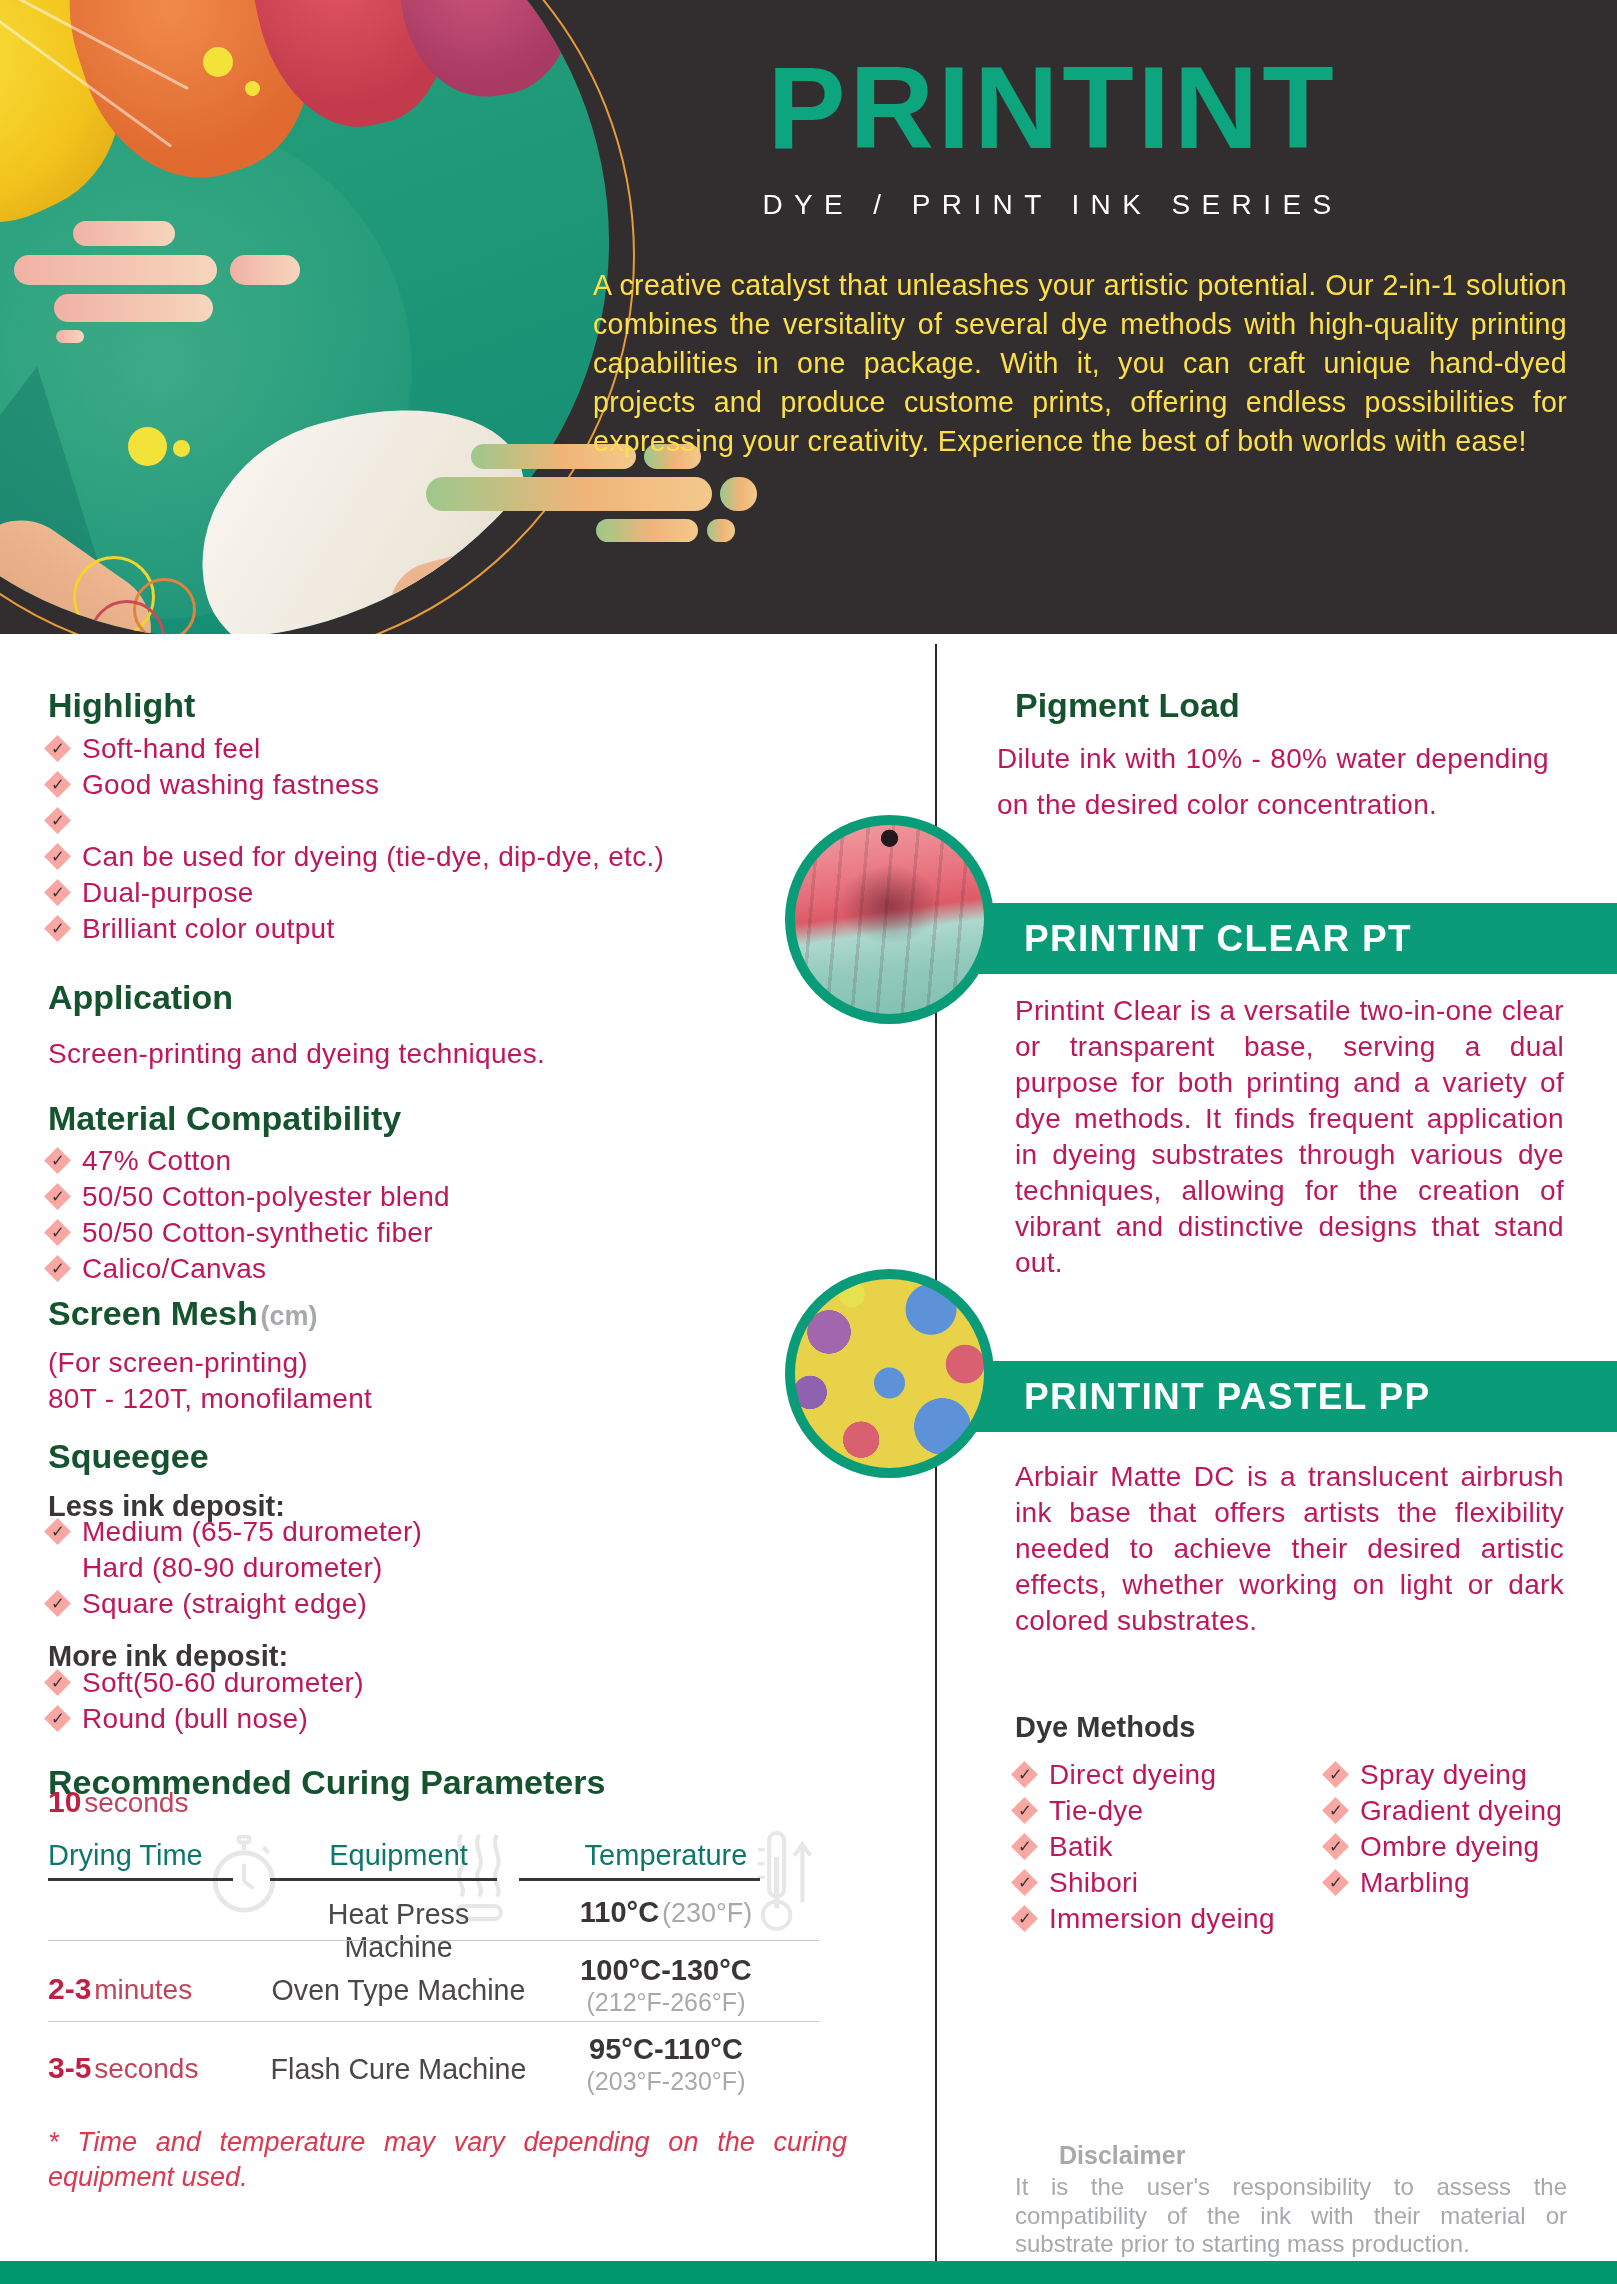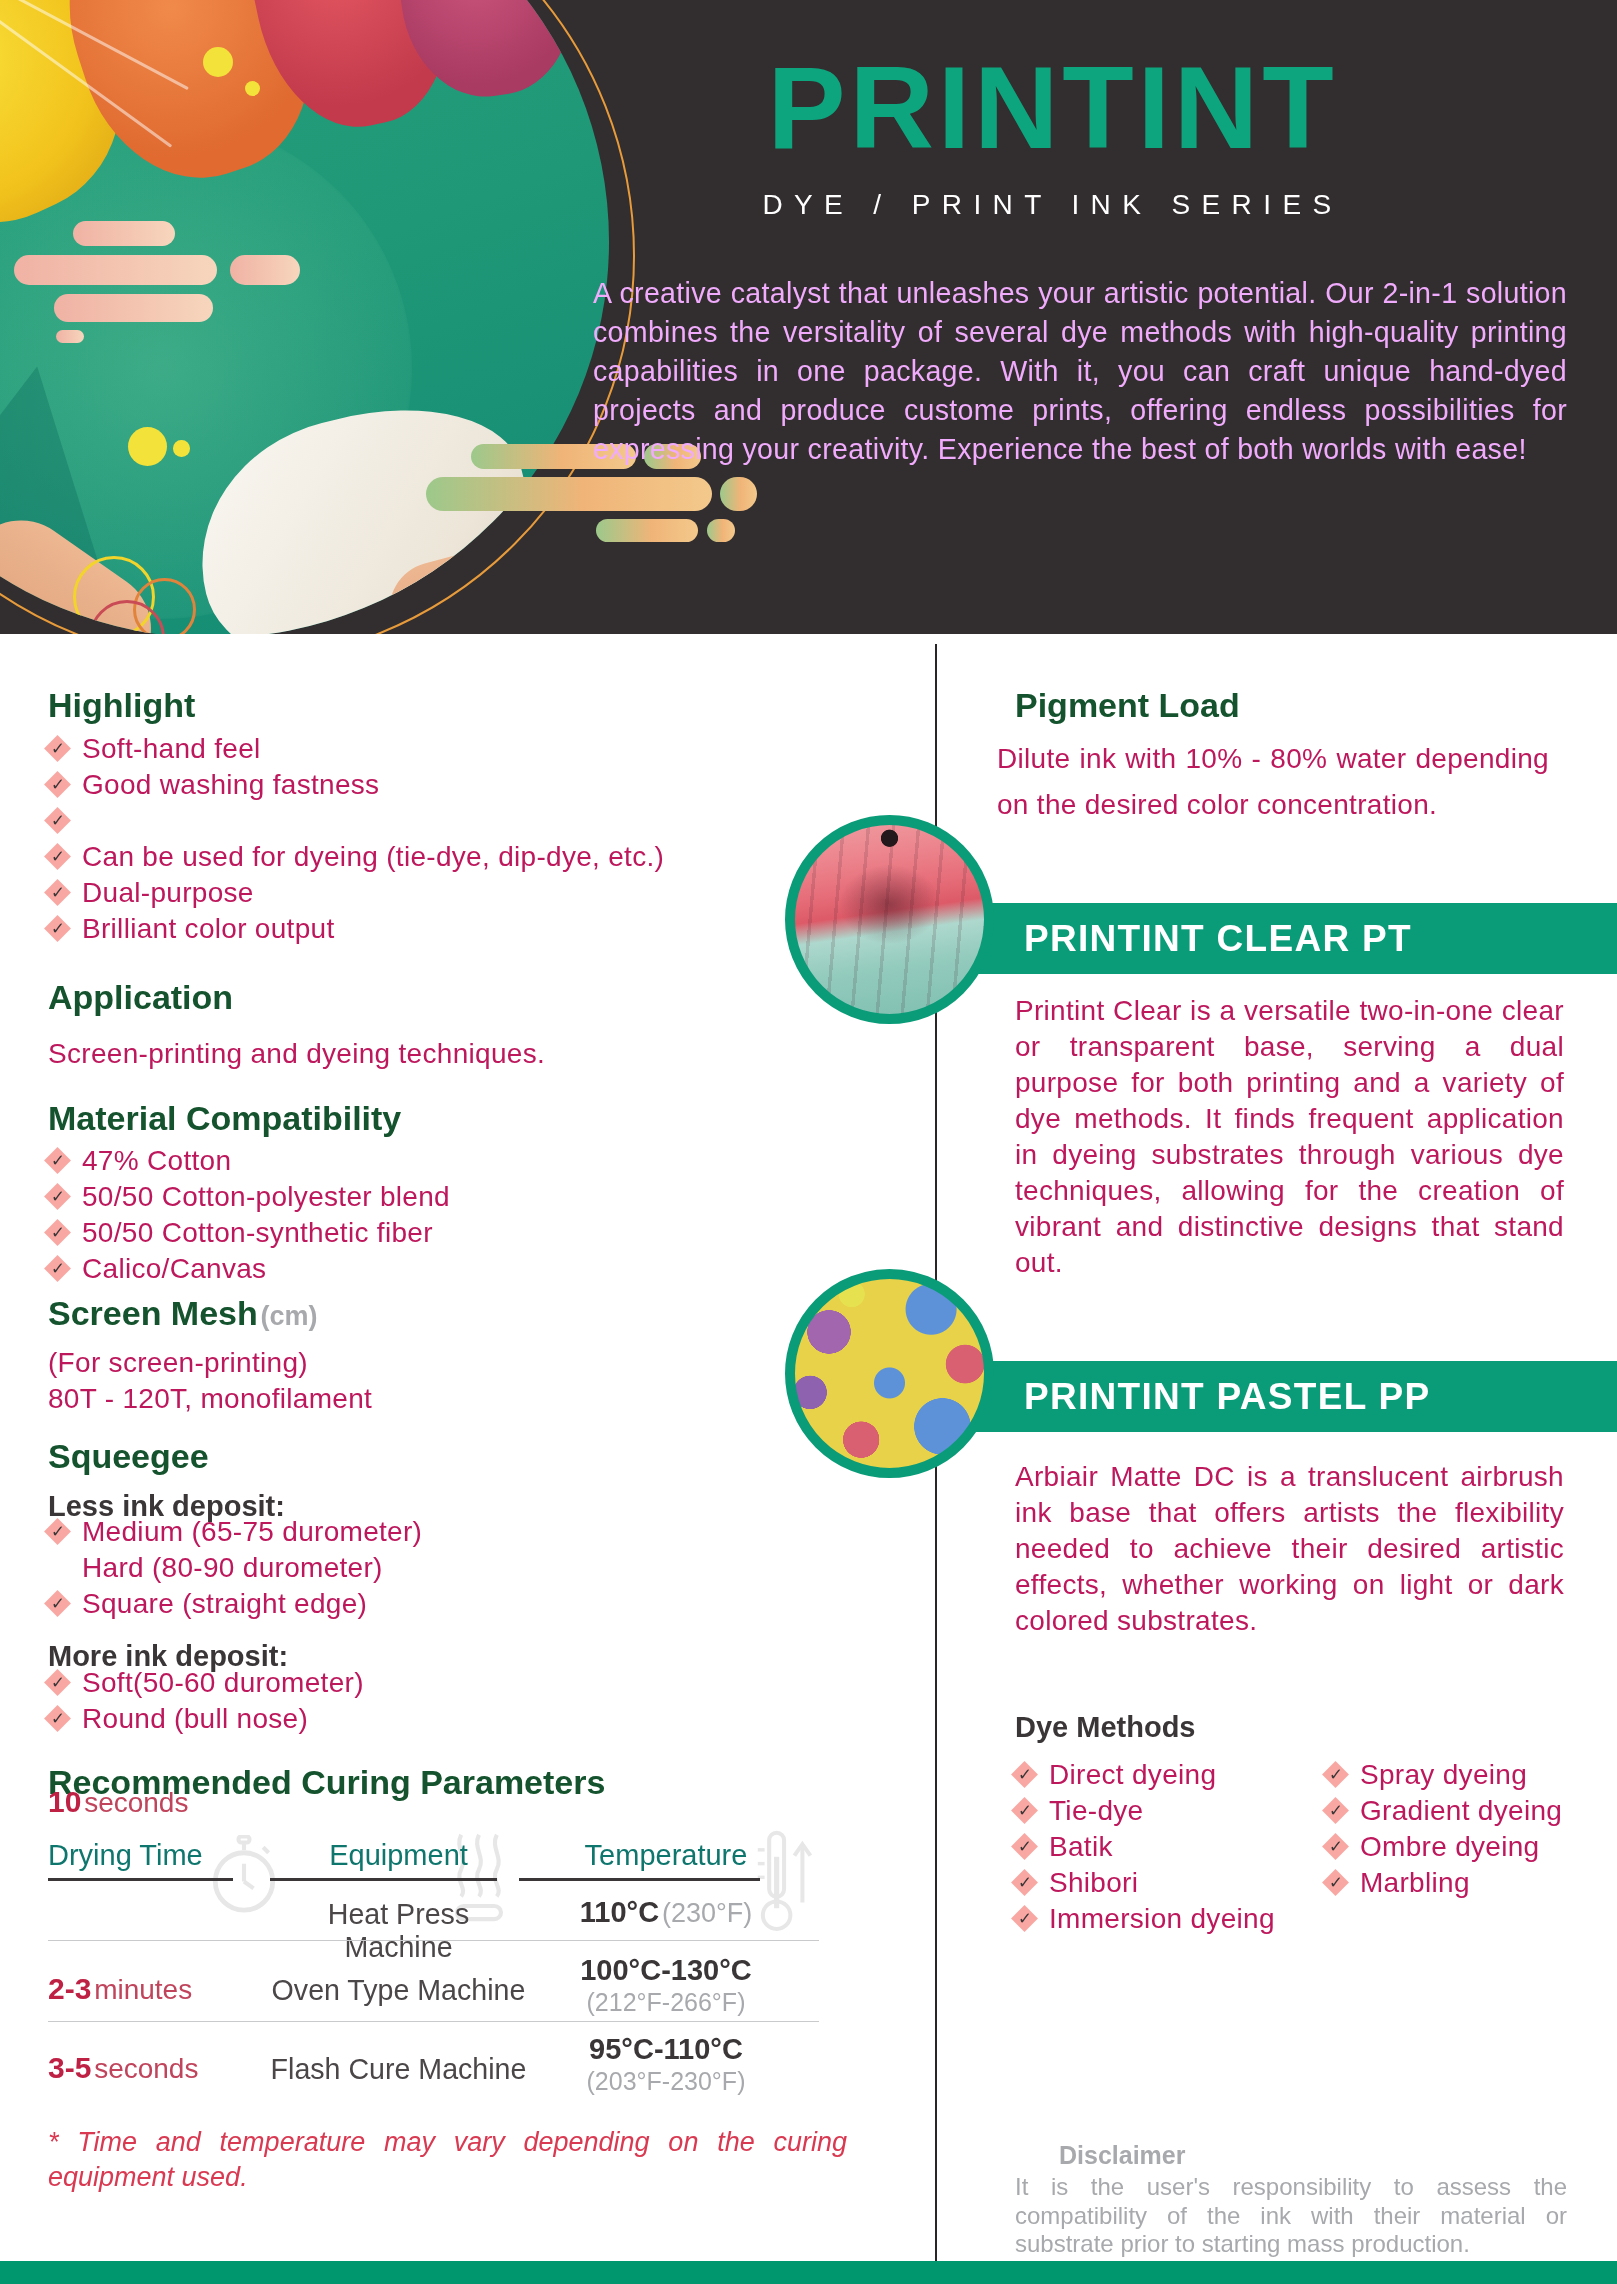--- a/index.html
+++ b/index.html
@@ -35,22 +35,22 @@
   .arm-left{left:140px;top:701px;width:203px;height:114px;border-radius:57px;transform:rotate(35deg);}
   .dot{border-radius:50%;background:#f2e23a;}
   .ring{border-radius:50%;background:transparent;}
   .cloud-bar{border-radius:634px;}
   .cloud-pink .cloud-bar{background:linear-gradient(90deg,#f0b2a4,#f7d6bd);}
   .cloud-orange .cloud-bar{background:linear-gradient(90deg,#9cc98b,#f0b478 55%,#f3c98b);}
   .hero-title{left:726px;top:49px;width:653px;text-align:center;font-size:117px;font-weight:bold;
       color:#0ca57d;letter-spacing:3.8px;line-height:1;}
   .hero-sub{left:726px;top:189px;width:653px;text-align:center;font-size:28px;color:#ffffff;
       letter-spacing:11.4px;}
-  .hero-desc{left:593px;top:266px;width:974px;font-size:28.6px;line-height:39px;color:#f0abfc;
-      text-align:justify;letter-spacing:0.3px;margin-top:8px;}
+  .hero-desc{left:593px;top:266px;width:974px;font-size:28.6px;line-height:39px;color:#fde047;
+      text-align:justify;letter-spacing:0.3px;}
 
   
   .divider{left:935px;top:644px;width:1.9px;height:1617px;background:#2a2627;}
   .footer-bar{left:0;top:2261px;width:1618px;height:23.5px;background:#00976e;}
   .red-h{font-weight:bold;color:#14532d;font-size:34px;line-height:1;}
   .dark-h{font-weight:bold;color:#3a3637;font-size:29px;line-height:1;}
   .unit{font-weight:bold;color:#a7a9ac;font-size:27px;}
   .body-t{font-size:28px;color:#be185d;letter-spacing:0.3px;line-height:1.25;}
   .just{text-align:justify;}
   .li{display:flex;align-items:center;gap:15px;height:36px;}

